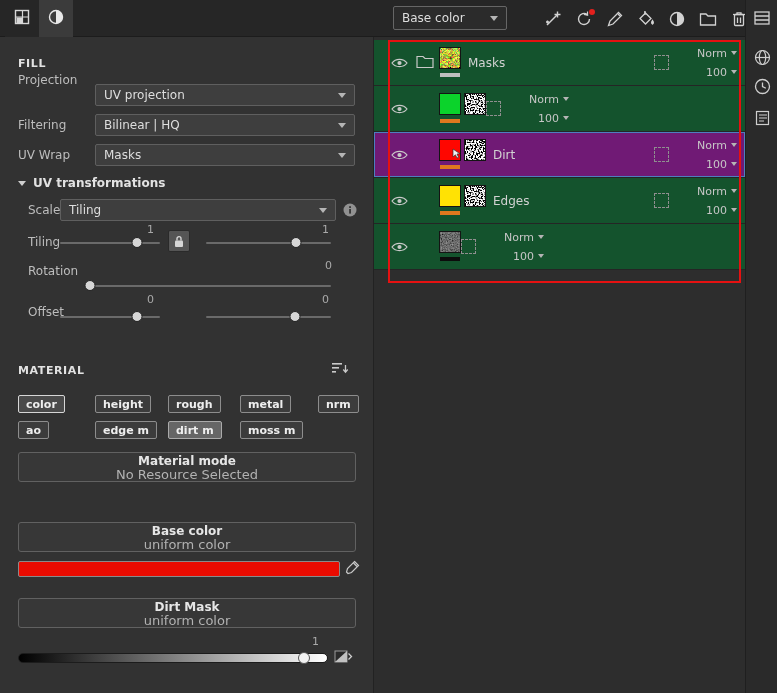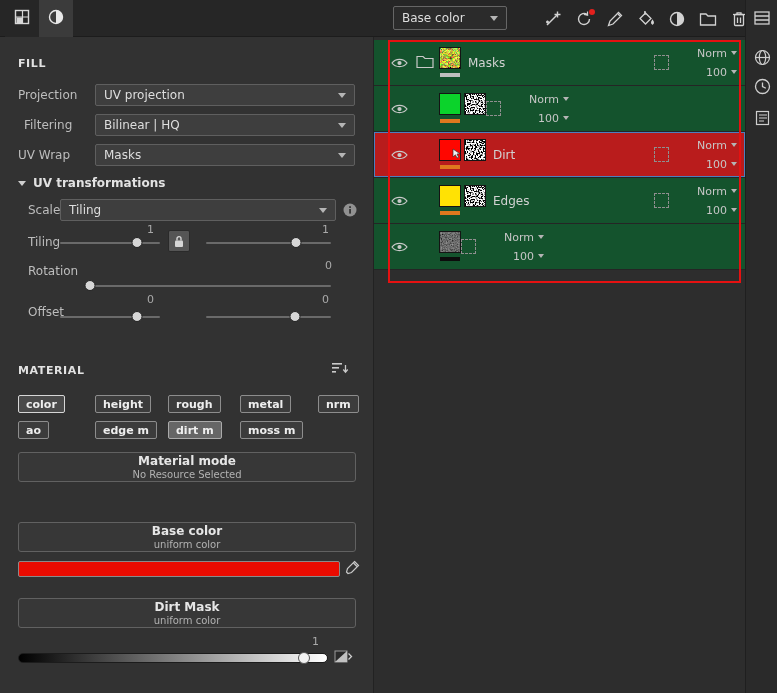--- a/index.html
+++ b/index.html
@@ -32,30 +32,30 @@
   .slider{position:absolute;height:13px}
   .slider .track{position:absolute;left:0;right:0;top:6px;height:2px;background:#6a6a6a;border-radius:1px}
   .slider .handle{position:absolute;top:1px;width:11px;height:11px;border-radius:50%;background:#d6d6d6;border:1px solid #222;transform:translateX(-50%)}
   .val{position:absolute;font-size:11px;color:#a9a9a9}
   .lockbtn{position:absolute;width:22px;height:22px;background:#555;border:1px solid #2a2a2a;border-radius:2px;display:flex;align-items:center;justify-content:center;cursor:pointer}
   .chbtn{position:absolute;height:18px;padding:0 7px;display:inline-flex;align-items:center;justify-content:center;background:#3c3c3c;border:1px solid #8d8d8d;border-radius:2px;font-size:11px;font-weight:bold;color:#eee;cursor:pointer}
   .chbtn.hl{border-color:#d6d6d6;background:#4a4a4a}
   .chbtn.active{background:#666;border-color:#aaa}
   .bigbtn{position:absolute;left:18px;width:338px;height:30px;background:#373737;border:1px solid #616161;border-radius:3px;display:flex;flex-direction:column;align-items:center;justify-content:center;cursor:pointer}
   .bigbtn .t{font-size:12px;font-weight:bold;color:#e6e6e6;line-height:14px}
-  .bigbtn .s{font-size:10px;color:#b2b2b2;line-height:13px}
+  .bigbtn .s{font-size:13px;color:#b2b2b2;line-height:13px}
   .or{position:absolute;left:0;width:374px;text-align:center;color:#bdbdbd}
   .colorbar{position:absolute;left:18px;width:322px;height:16px;border:1px solid #8a8a8a;border-radius:2px}
   .gradbar{position:absolute;left:18px;width:310px;height:10px;border-radius:5px;background:linear-gradient(to right,#000,#fff);border:1px solid #1c1c1c}
   .gradhandle{position:absolute;width:12px;height:12px;border-radius:50%;background:#f2f2f2;border:1px solid #555}
 
   
   .layers-panel{position:absolute;left:374px;top:37px;width:371px;height:656px;background:#2d2d2d;padding-top:3px}
   .layer-row{height:46px;border-bottom:1px solid #252525;background:#14532d;display:flex;align-items:center;position:relative;cursor:pointer}
-  .layer-row.sel{background:#b91c1c;box-shadow:inset 0 0 0 1px #4d7fbe}
+  .layer-row.sel{background:#701a75;box-shadow:inset 0 0 0 1px #4d7fbe}
   .eye{margin-left:16px;width:18px;display:flex;justify-content:center}
   .folder-slot{width:22px;margin-left:6px;display:flex;justify-content:center}
   .thumbwrap{position:relative;width:22px;height:40px;margin-left:3px}
   .thumb{position:absolute;top:4px;left:0;width:22px;height:22px;border:1px solid #141414}
   .chbar{position:absolute;top:30px;left:1px;width:20px;height:4px}
   .bar-orange{background:#e0781e}
   .bar-gray{background:#bfbfbf}
   .bar-dark{background:#0c0c0c}
   .layer-name{margin-left:7px;flex:1;color:#d2d2d2;font-size:12px}
   .dotted{width:15px;height:15px;border:1px dashed #8f8f8f;margin-right:12px;flex:none}
@@ -190,27 +190,27 @@
         <rect x="1.5" y="1.5" width="12" height="13"></rect>
         <path d="M4 5 h8 M4 8 h8 M4 11 h5"></path>
       </svg>
   </span>
 </div>
 
 <div class="left-panel">
 
   <span class="sec-title" style="left:18px;top:20px">FILL</span>
 
-  <span class="flabel" style="left:18px;top:51px">Projection</span>
+  <span class="flabel" style="left:18px;top:36px">Projection</span>
   <div class="dd" style="left:95px;top:47px;width:260px">
     <span>UV projection</span>
     <span class="chev"></span>
   </div>
 
-  <span class="flabel" style="left:24px;top:81px">Filtering</span>
+  <span class="flabel" style="left:18px;top:81px">Filtering</span>
   <div class="dd" style="left:95px;top:77px;width:260px">
     <span>Bilinear | HQ</span>
     <span class="chev"></span>
   </div>
 
   <span class="flabel" style="left:18px;top:111px">UV Wrap</span>
   <div class="dd" style="left:95px;top:107px;width:260px">
     <span>Masks</span>
     <span class="chev"></span>
   </div>

